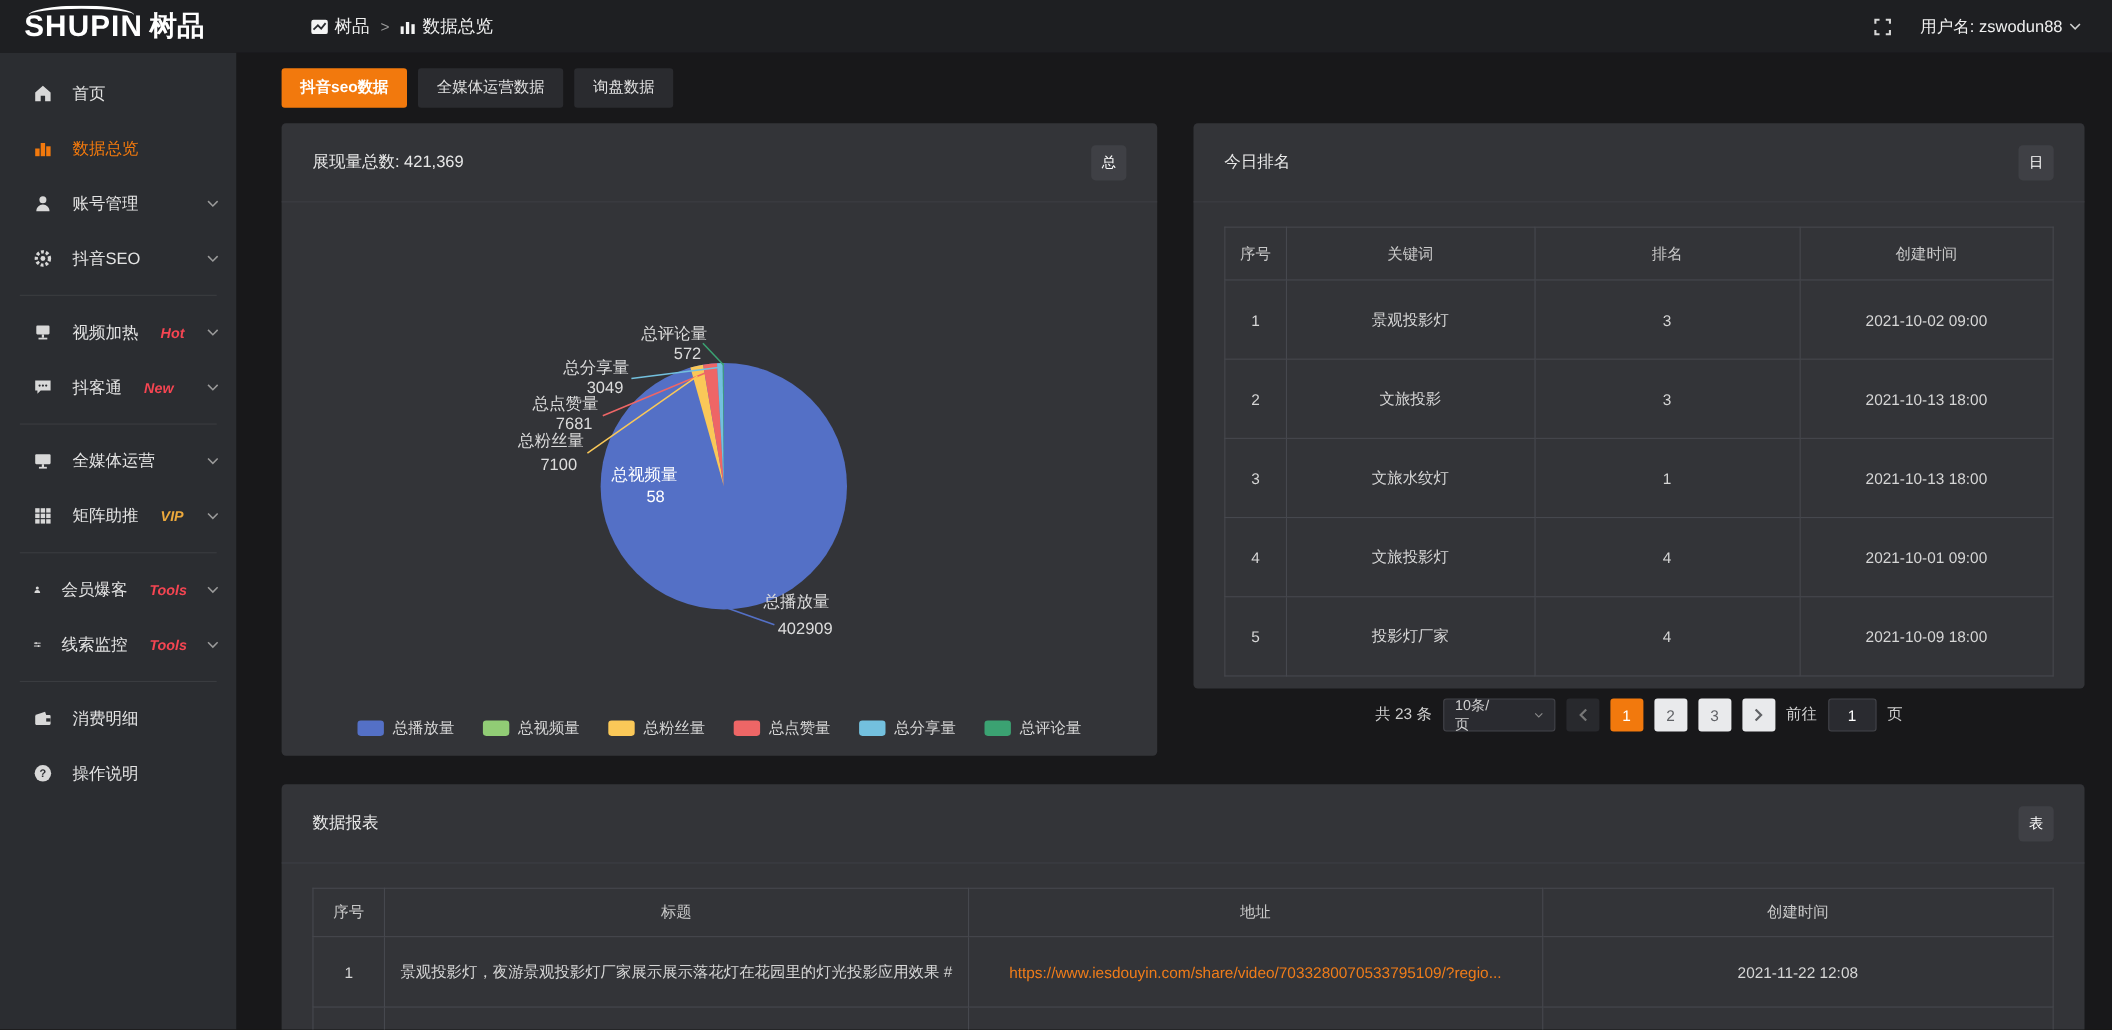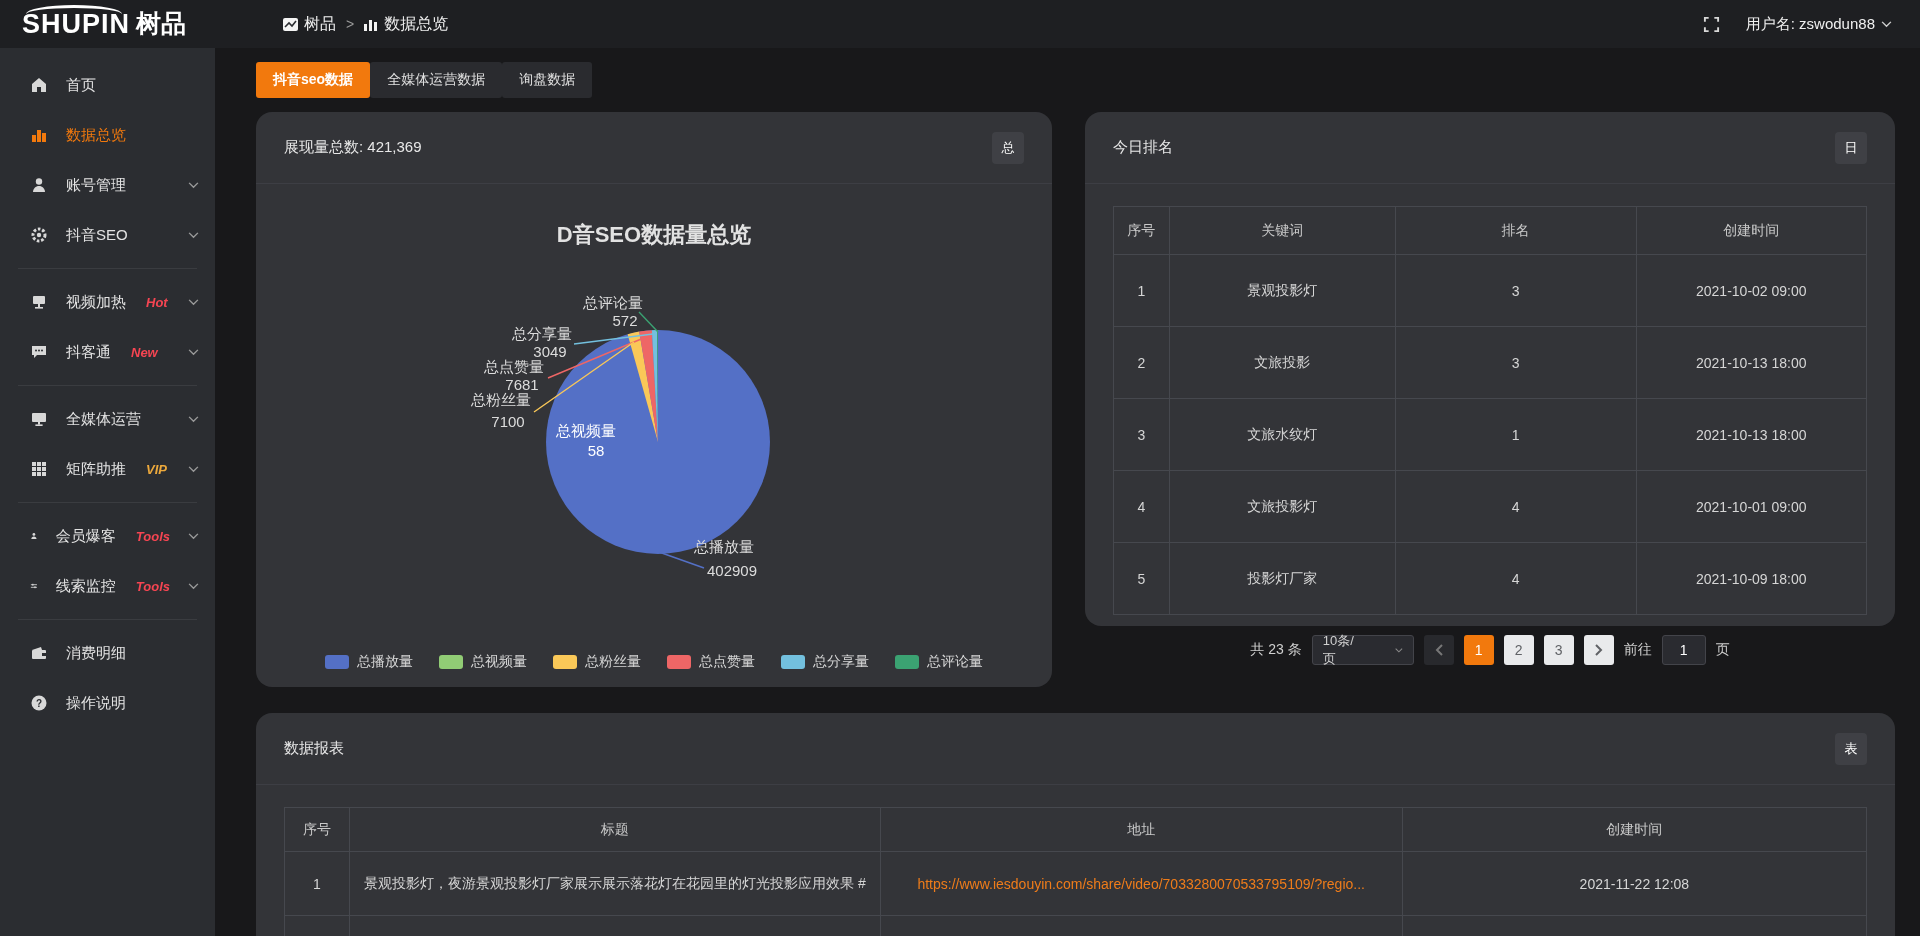--- a/index.html
+++ b/index.html
@@ -1,21 +1,21 @@
 <!DOCTYPE html>
 <html><head>
 <meta charset="utf-8">
 <style>
   * { margin:0; padding:0; box-sizing:border-box; }
   html,body { width:1920px; height:936px; overflow:hidden; background:#18181a;
     font-family:"Liberation Sans","DejaVu Sans",sans-serif; color:#dcdcdc; }
 
   
   .topbar { height:48px; width:100%; background:#1e1f22; display:flex; align-items:center; }
-  .logo-box { width:215px; padding-left:22px; display:flex; align-items:flex-start; position:relative; }
+  .logo-box { width:215px; padding-left:22px; display:flex; align-items:center; position:relative; }
   .logo-arc { position:absolute; top:-6px; left:26px; width:96px; height:18px;
     border-top:3px solid #fff; border-radius:50%; }
   .logo-en { font-size:27px; font-weight:bold; color:#fff; letter-spacing:1px; line-height:1; }
   .logo-cn { font-size:25px; font-weight:bold; color:#fff; margin-left:6px; line-height:1; }
   .breadcrumb { display:flex; align-items:center; margin-left:68px; gap:10px; font-size:16px; color:#efefef; }
   .bc-item { display:flex; align-items:center; gap:6px; cursor:pointer; }
   .bc-sep { color:#9a9a9a; font-size:14px; }
   .bc-ic1 { width:15px; height:13px; background:#f4f4f4; border-radius:2px; position:relative; }
   .bc-ic1 svg { position:absolute; inset:0; }
   .topbar-right { margin-left:auto; display:flex; align-items:center; gap:26px; padding-right:28px; }
@@ -31,27 +31,27 @@
   .side-item.active { color:#f2790d; }
   .side-item.active svg path, .side-item.active svg rect, .side-item.active svg circle { fill:#f2790d; }
   .side-badge { font-size:13px; font-weight:bold; font-style:italic; margin-left:2px; }
   .b-red { color:#f54552; } .b-gold { color:#eda93c; }
   .side-chevron { margin-left:auto; display:flex; }
   .side-divider { height:1px; background:#3a3c40; margin:8px 18px; }
 
   .main { flex:1; padding:14px 25px 0 41px; background:#18181a; }
 
   
-  .tabs { display:flex; margin-bottom:14px; }
+  .tabs { display:flex; gap:10px; margin-bottom:14px; }
   .tab { padding:9px 17px; font-size:14px; background:#2a2b2f; color:#e0e0e0;
     border-radius:3px; cursor:pointer; border:none; font-family:inherit; }
   .tab.active { background:#f2790d; color:#fff; font-weight:bold; }
 
   
-  .panel { background:#333438; border-radius:16px; }
+  .panel { background:#333438; border-radius:4px; }
   .panel-head { height:72px; display:flex; align-items:center; justify-content:space-between;
     padding:0 28px; border-bottom:1px solid #3d3e44; font-size:15px; color:#e8e8e8; }
   .badge-btn { width:32px; height:32px; background:#3f4045; border-radius:4px; color:#fff;
     font-size:13px; display:flex; align-items:center; justify-content:center; cursor:pointer; border:none; font-family:inherit; }
   .row-panels { display:flex; gap:33px; }
   .panel-impressions { width:796px; height:575px; }
   .panel-ranking { flex:1; height:514px; }
   .panel-report { margin-top:26px; height:420px; }
 
   
@@ -327,21 +327,20 @@
     </div>
 
     <div class="row-panels">
 
       <div class="panel panel-impressions">
         <div class="panel-head">
           <span>展现量总数: 421,369</span>
           <button class="badge-btn">总</button>
         </div>
         <div class="chart-area">
-          <div class="chart-title">D音SEO数据量总览</div>
           <svg width="796" height="503" viewBox="0 0 796 503">
 
             <circle cx="402" cy="258" r="112" fill="#5470c6"></circle>
             <path d="M402 258 L371.6 150.2 A112 112 0 0 1 383.2 147.6 Z" fill="#fac858"></path>
             <path d="M402 258 L383.2 147.6 A112 112 0 0 1 395.9 146.2 Z" fill="#ee6666"></path>
             <path d="M402 258 L395.9 146.2 A112 112 0 0 1 401 146 Z" fill="#73c0de"></path>
             <path d="M402 258 L401 146 A112 112 0 0 1 402 146 Z" fill="#3ba272"></path>
 
             <polyline points="383,128 402,148" stroke="#3ba272" fill="none" stroke-width="1.4"></polyline>
             <polyline points="318,160 397,150" stroke="#73c0de" fill="none" stroke-width="1.4"></polyline>

